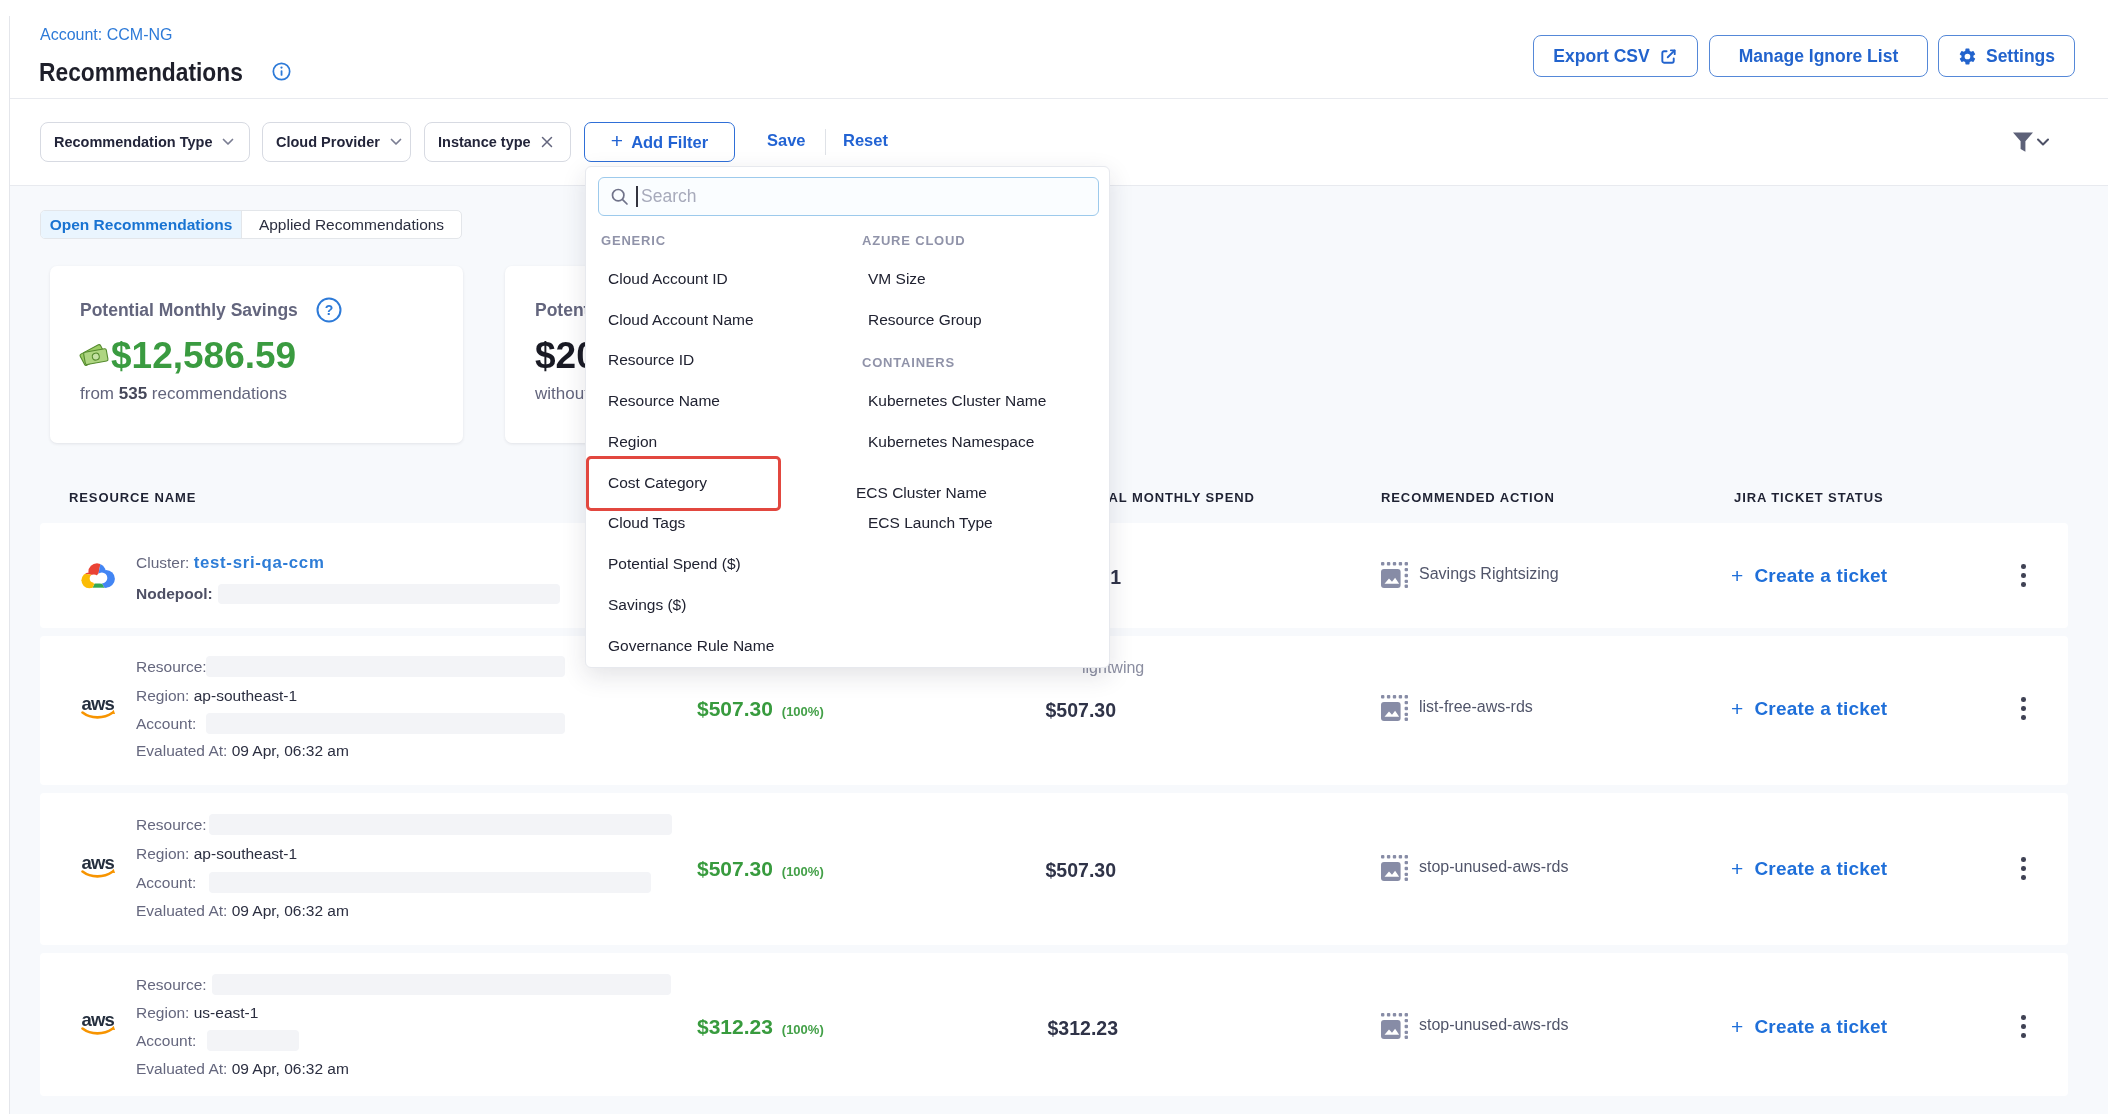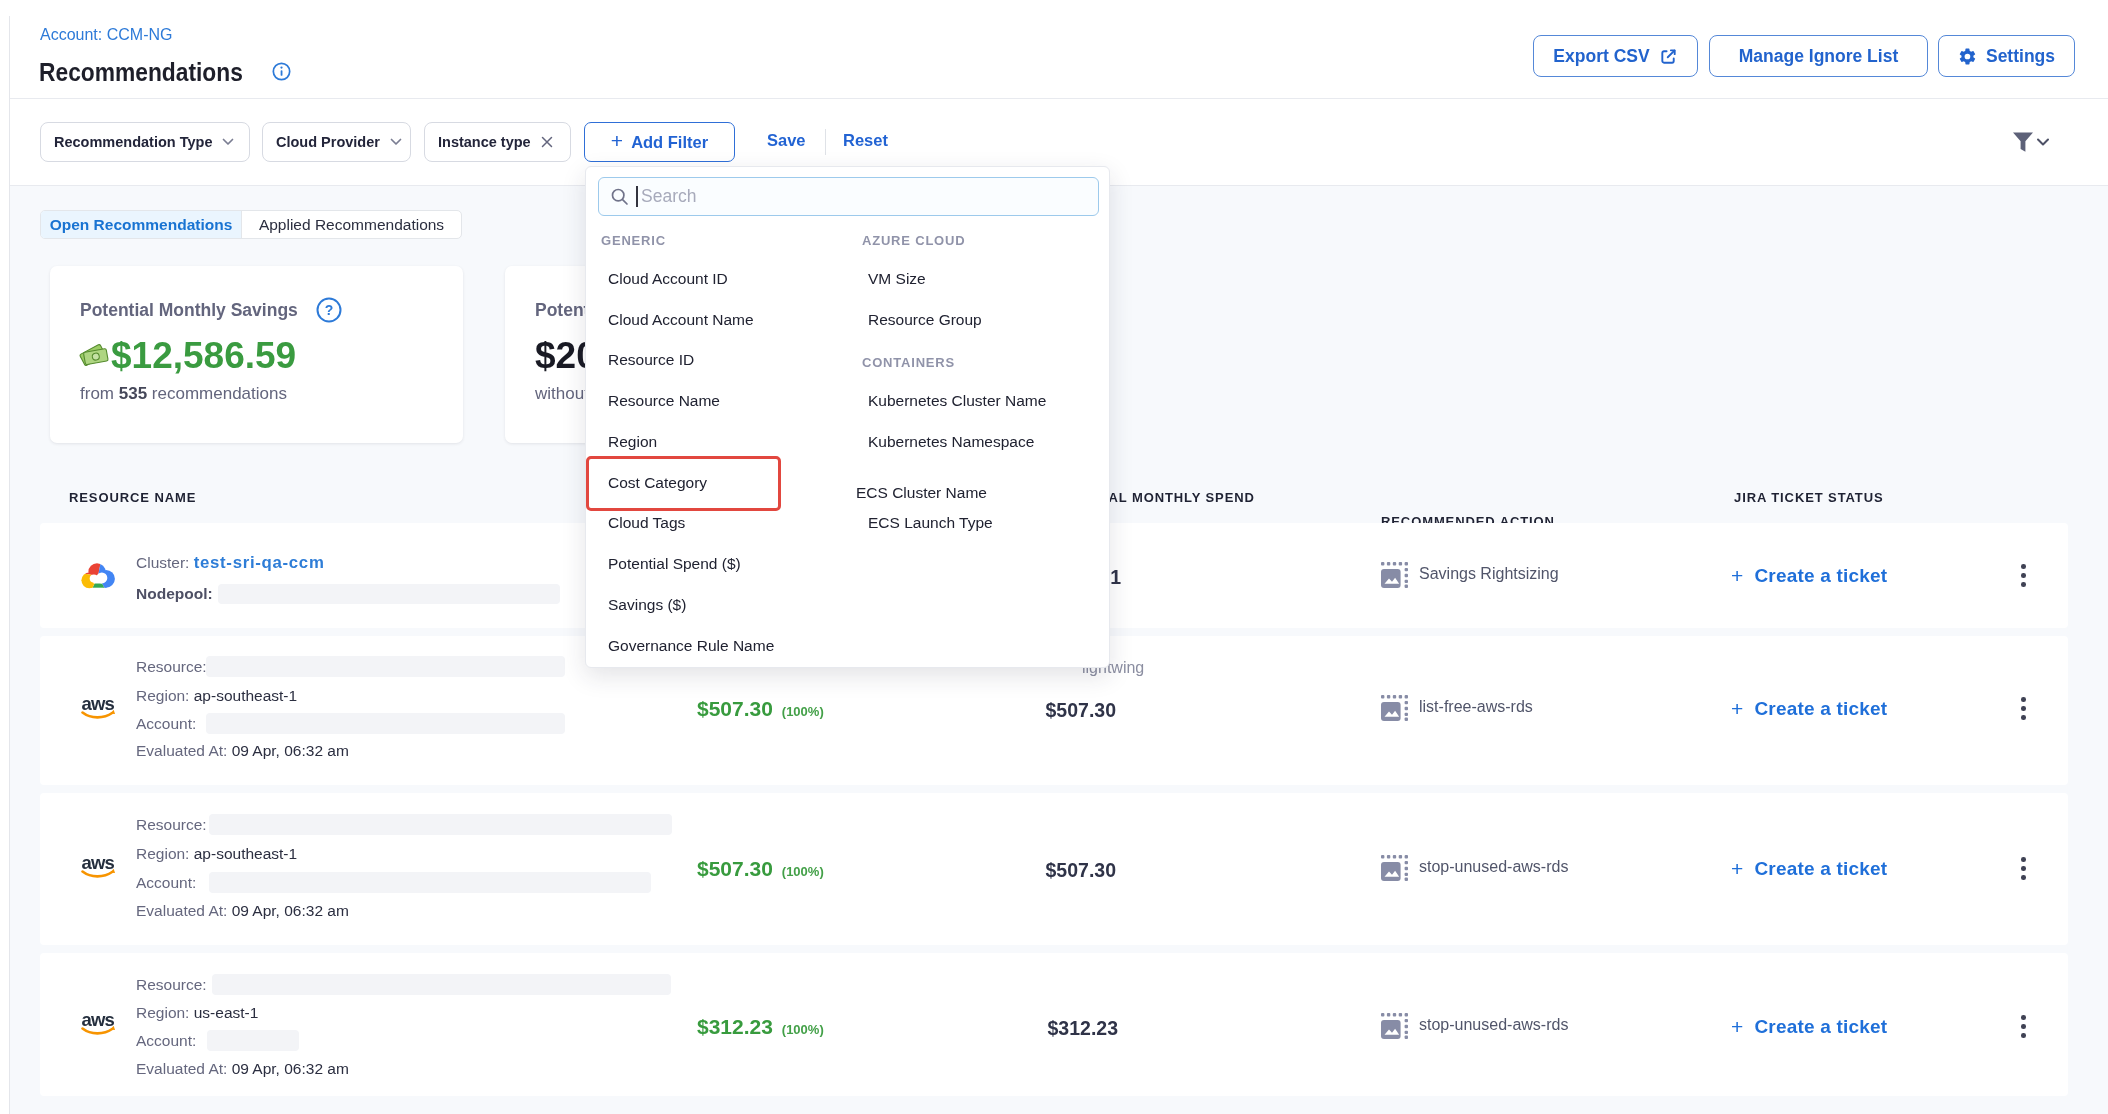--- a/index.html
+++ b/index.html
@@ -112,21 +112,21 @@
     <div class="abs" style="left:30px; top:118px; font-size:17px; color:#63657d;">from <b style="color:#454759;">535</b> recommendations</div>
   </div>
   <div class="card" style="left:505px; width:540px;">
     <div class="abs" style="left:30px; top:34px; font-size:17.5px; font-weight:bold; color:#63657d;">Potential Monthly Savings</div>
     <div class="abs" style="left:30px; top:69px; font-size:37px; font-weight:bold; color:#191a24;">$20,416.01</div>
     <div class="abs" style="left:30px; top:118px; font-size:17px; color:#63657d;">without any constraints</div>
   </div>
 
   <div class="th" style="left:69px; top:490px;">RESOURCE NAME</div>
   <div class="th" style="left:1081px; top:490px;">TOTAL MONTHLY SPEND</div>
-  <div class="th" style="left:1381px; top:490px;margin-top:24px;">RECOMMENDED ACTION</div>
+  <div class="th" style="left:1381px; top:490px;">RECOMMENDED ACTION</div>
   <div class="th" style="left:1734px; top:490px;">JIRA TICKET STATUS</div>
 
   <div class="row" style="top:523px; height:105px;">
     <svg class="abs" style="left:41px; top:38px;" width="34" height="28" viewBox="0 0 34 28">
       <defs>
           <mask id="cm">
         <circle cx="8.3" cy="19.3" r="7.9" fill="#fff"></circle>
             <circle cx="16" cy="10.8" r="8.6" fill="#fff"></circle>
         <circle cx="25" cy="17.8" r="8.9" fill="#fff"></circle>
             <rect x="8" y="17" width="17.5" height="9.7" fill="#fff"></rect>

